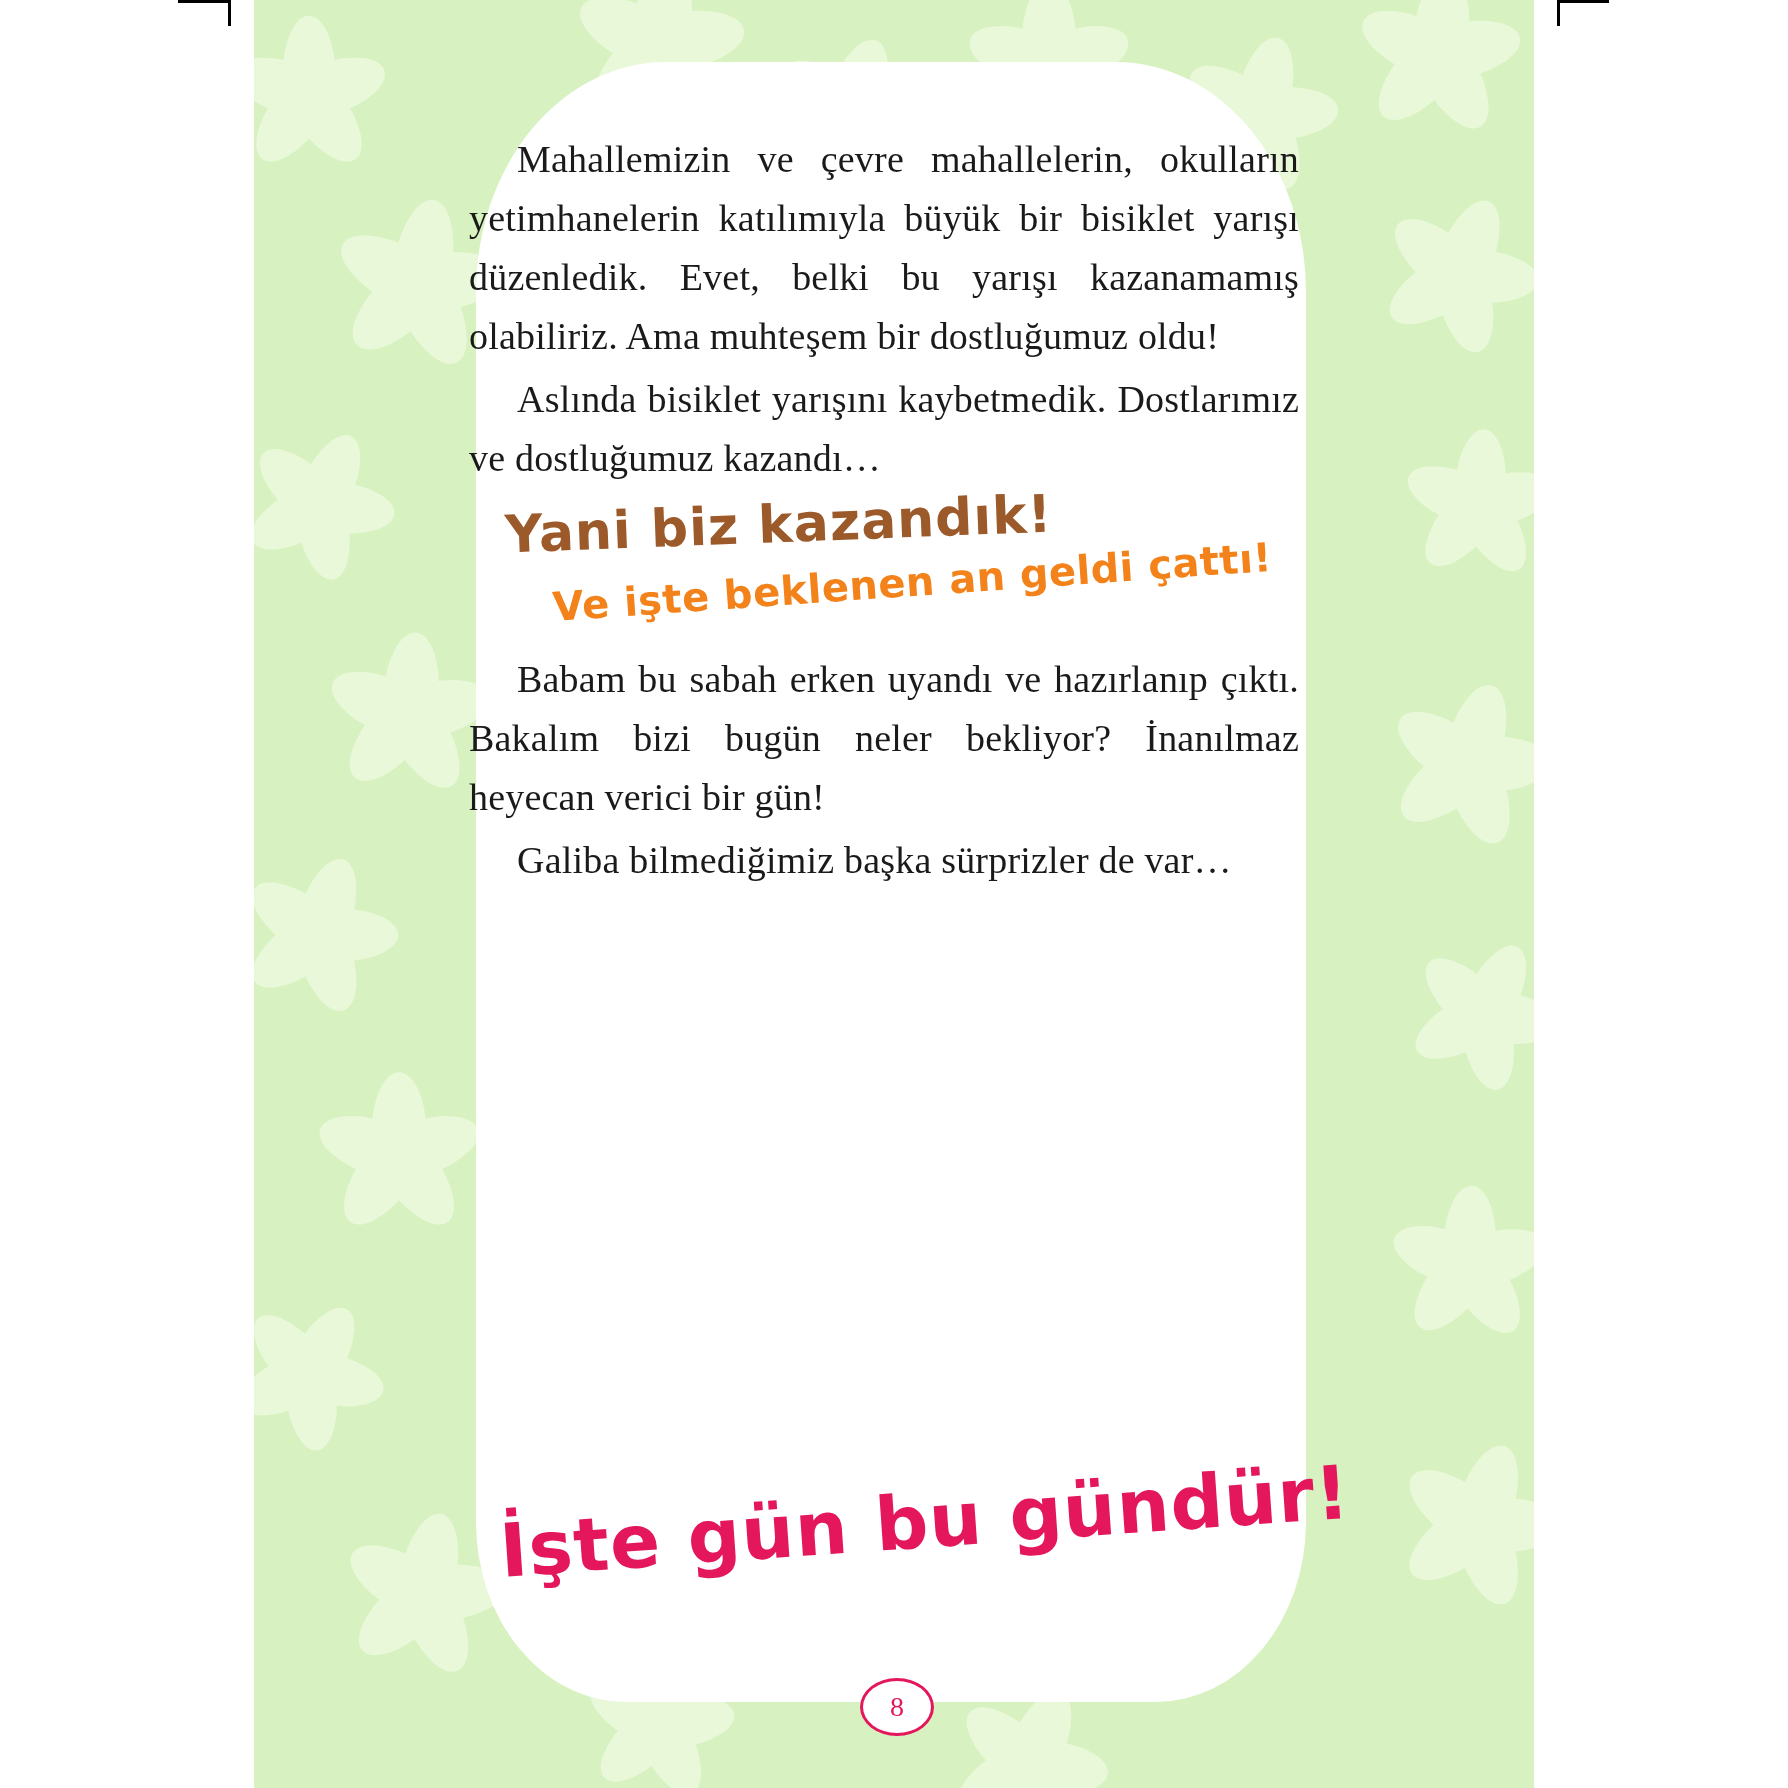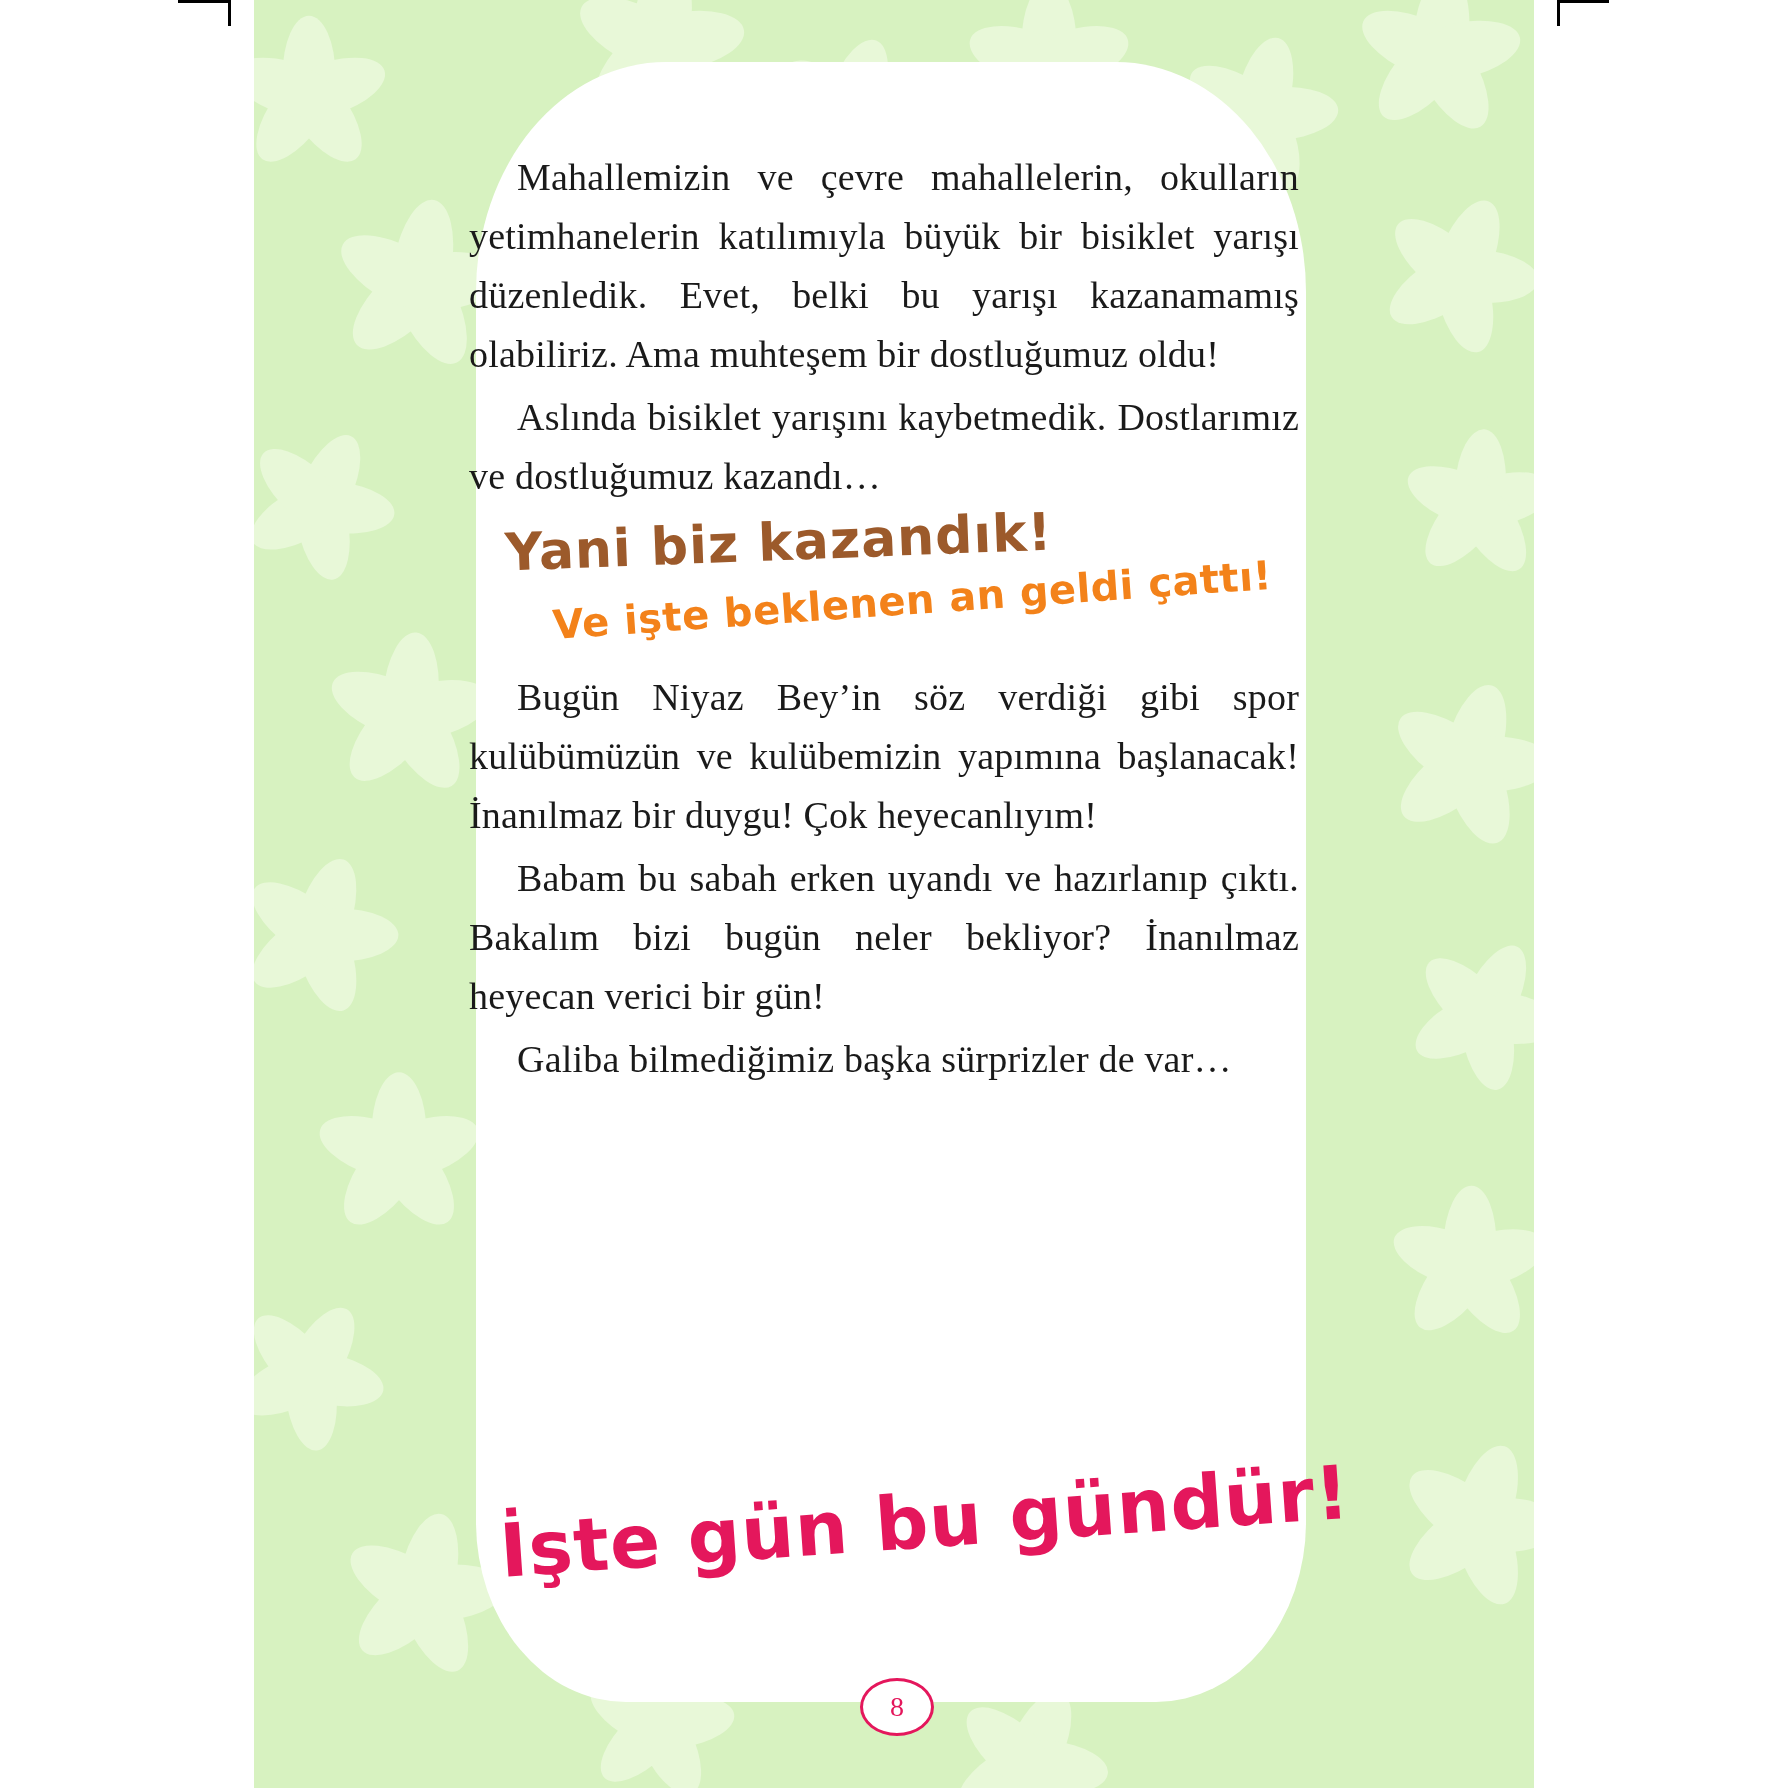--- a/index.html
+++ b/index.html
@@ -66,21 +66,21 @@
     height: 1640px;
     background: #ffffff;
     border-radius: 190px 190px 150px 150px / 230px 230px 180px 180px;
     z-index: 5;
   }
 
   
   #content {
     position: absolute;
     left: 215px;
-    top: 148px;
+    top: 130px;
     width: 830px;
     z-index: 7;
   }
   p.body {
     margin: 0 0 4px 0;
     font-family: "Liberation Serif", serif;
     font-size: 38px;
     line-height: 59px;
     color: #1a1a1a;
     text-align: justify;
@@ -337,21 +337,20 @@
     <i></i>
   </div>
 
   <div id="card"></div>
 
   <div id="content">
     <p class="body">Mahallemizin ve çevre mahallelerin, okulların yetimhanelerin katılımıyla büyük bir bisiklet yarışı düzenledik. Evet, belki bu yarışı kazanamamış olabiliriz. Ama muhteşem bir dostluğumuz oldu!</p>
     <p class="body last-line-left">Aslında bisiklet yarışını kaybetmedik. Dostlarımız ve dostluğumuz kazandı…</p>
     <div class="handwritten" id="hand-brown">Yani biz kazandık!</div>
     <div class="handwritten" id="hand-orange">Ve işte beklenen an geldi çattı!</div>
-    <p class="body">Bugün Niyaz Bey’in söz verdiği gibi spor kulübümüzün ve kulübemizin yapımına başlanacak! İnanılmaz bir duygu! Çok heyecanlıyım!</p>
     <p class="body last-line-left">Babam bu sabah erken uyandı ve hazırlanıp çıktı. Bakalım bizi bugün neler bekliyor? İnanılmaz heyecan verici bir gün!</p>
     <p class="body last-line-left">Galiba bilmediğimiz başka sürprizler de var…</p>
   </div>
 
   <div id="hand-pink">İşte gün bu gündür!</div>
 
   <div id="page-number">8</div>
 
 </div>
 

